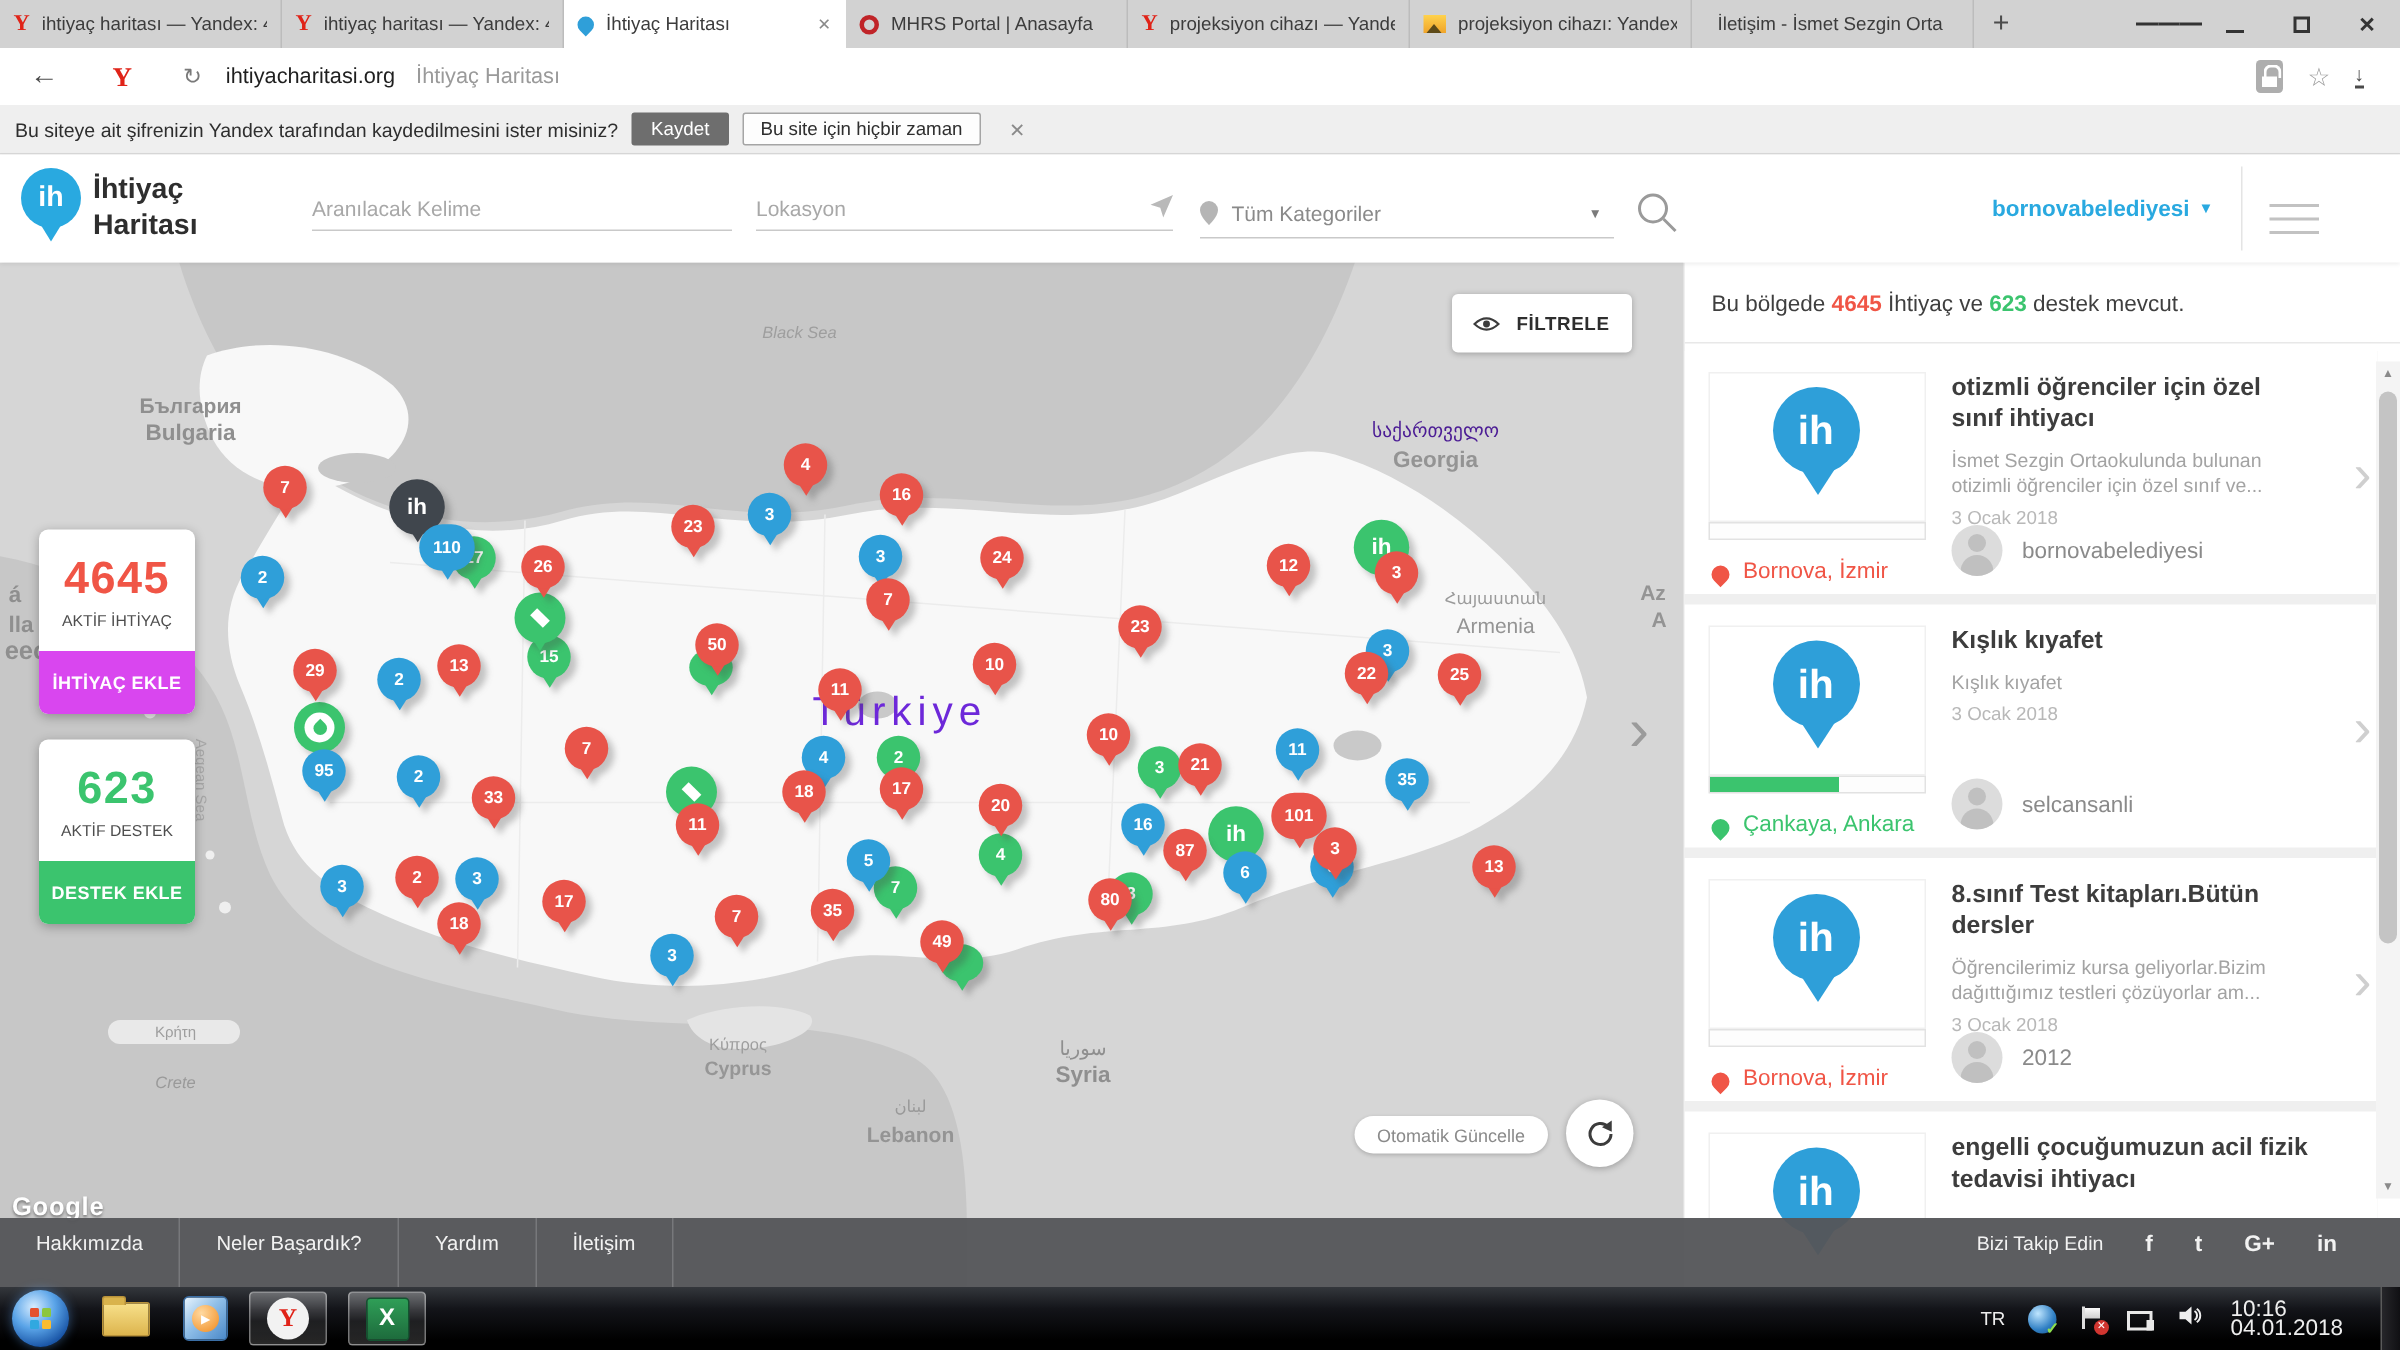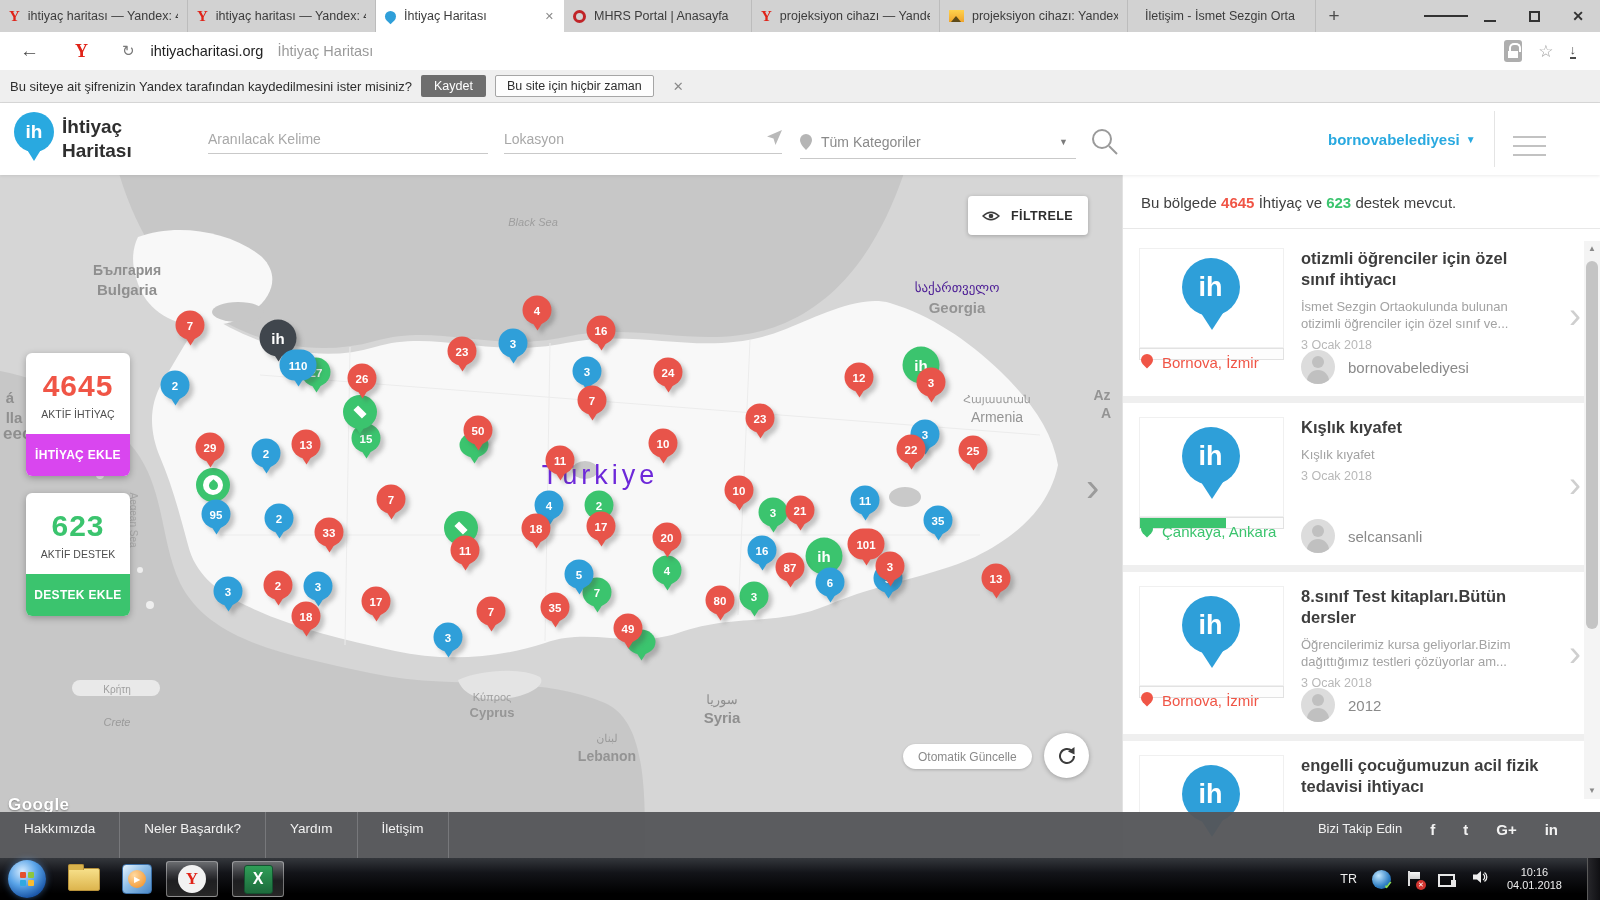--- a/index.html
+++ b/index.html
@@ -110,21 +110,21 @@
   .num-red{color:#f05546;font-weight:bold}
   .num-green{color:#3bc46e;font-weight:bold}
   .cards{position:absolute;top:59px;left:0;width:462px;bottom:0;background:#efefef}
   .card{position:relative;background:#fff;height:162px;margin-bottom:7px;padding:14px 40px 0 16px}
   .cimg{position:absolute;left:16px;top:14px;width:145px;height:100px;background:#fff;border:1px solid #f0f0f0;display:flex;align-items:center;justify-content:center;overflow:hidden}
   .cball{position:relative;width:60px;height:80px}
   .cball .b{width:58px;height:58px;background:#2e9fd9;border-radius:50%;color:#fff;font-weight:bold;font-size:27px;display:flex;align-items:center;justify-content:center}
   .cball::after{content:"";position:absolute;left:50%;transform:translateX(-50%);top:52px;border:13px solid transparent;border-top:20px solid #2e9fd9}
   .cbar{position:absolute;left:16px;top:114px;width:145px;height:12px;border:1px solid #e2e2e2;background:#fdfdfd}
   .cbar .fill{height:100%;background:#3bc46e;width:0}
-  .cloc{position:absolute;left:18px;top:120px;font-size:15px;display:flex;gap:9px;align-items:flex-start}
+  .cloc{position:absolute;left:18px;top:138px;font-size:15px;display:flex;gap:9px;align-items:flex-end}
   .locpin{width:12px;height:12px;border-radius:50% 50% 50% 0;transform:rotate(-45deg);flex:none}
   .loc-red{color:#f05546}.loc-red .locpin{background:#f05546}
   .loc-green{color:#3bc46e}.loc-green .locpin{background:#3bc46e}
   .ctitle{margin-left:162px;font-size:16.5px;font-weight:bold;color:#3d3d3d;line-height:21px}
   .cdesc{margin-left:162px;font-size:13px;color:#a3a3a3;line-height:17px;margin-top:8px}
   .cdate{margin-left:162px;font-size:12.5px;color:#b8b8b8;margin-top:6px}
   .cuser{position:absolute;left:178px;top:116px;display:flex;align-items:center;gap:13px;font-size:15px;color:#8a8a8a}
   .avatar{width:34px;height:34px;border-radius:50%;background:#dcdcdc;position:relative;overflow:hidden;flex:none}
   .avatar::before{content:"";position:absolute;left:11px;top:6px;width:12px;height:12px;border-radius:50%;background:#c0c0c0}
   .avatar::after{content:"";position:absolute;left:6px;top:20px;width:22px;height:14px;border-radius:11px 11px 0 0;background:#c0c0c0}
@@ -160,21 +160,21 @@
   .lang{font-size:12.5px}
   .upd{width:19px;height:19px;border-radius:50%;background:radial-gradient(circle at 35% 30%,#bfe6ff,#2f7fc4 60%,#1a4f86);position:relative}
   .upd::after{content:"✓";position:absolute;right:-2px;bottom:-3px;color:#8ee04e;font-size:11px;font-weight:bold}
   .flg{position:relative;width:17px;height:17px}
   .flg::before{content:"";position:absolute;left:2px;top:0;width:2px;height:15px;background:#ddd}
   .flg::after{content:"";position:absolute;left:4px;top:1px;width:10px;height:7px;background:linear-gradient(#fafafa,#cfcfcf)}
   .flg .bad{position:absolute;right:-3px;bottom:-2px;width:10px;height:10px;border-radius:50%;background:#d13530;color:#fff;font-size:7px;line-height:10px;text-align:center}
   .net{width:18px;height:15px;position:relative}
   .net::before{content:"";position:absolute;left:0;top:2px;width:13px;height:9px;border:2px solid #e8e8e8}
   .net::after{content:"";position:absolute;right:0;bottom:0;width:5px;height:7px;background:#e8e8e8}
-  .clock{text-align:center;font-size:11px;line-height:13px;padding-right:10px;padding-left:4px}
+  .clock{text-align:left;font-size:15px;line-height:13px;padding-right:10px;padding-left:4px}
   .showdesk{width:13px;height:42px;border-left:1px solid #5a5a5a;background:linear-gradient(90deg,#26262a,#101013);flex:none}
 </style>
 </head>
 <body>
 
 <div class="screen">
 
   <div class="tabbar">
     <div id="tabs-host" style="display:flex">
         <div class="tab">
@@ -509,21 +509,21 @@
         </div>
         <div class="mk r" style="left: 800px; top: 335px;">
           <div class="hd">21</div>
         </div>
         <div class="mk r wide" style="left: 866px; top: 369px;">
           <div class="hd">101</div>
         </div>
         <div class="mk r" style="left: 790px; top: 392px;">
           <div class="hd">87</div>
         </div>
-        <div class="mk r" style="left: 720px; top: 425px;">
+        <div class="mk r" style="left: 740px; top: 425px;">
           <div class="hd">80</div>
         </div>
         <div class="mk r" style="left: 890px; top: 391px;">
           <div class="hd">3</div>
         </div>
         <div class="mk r" style="left: 996px; top: 403px;">
           <div class="hd">13</div>
         </div>
         <div class="mk r" style="left: 278px; top: 410px;">
           <div class="hd">2</div>

